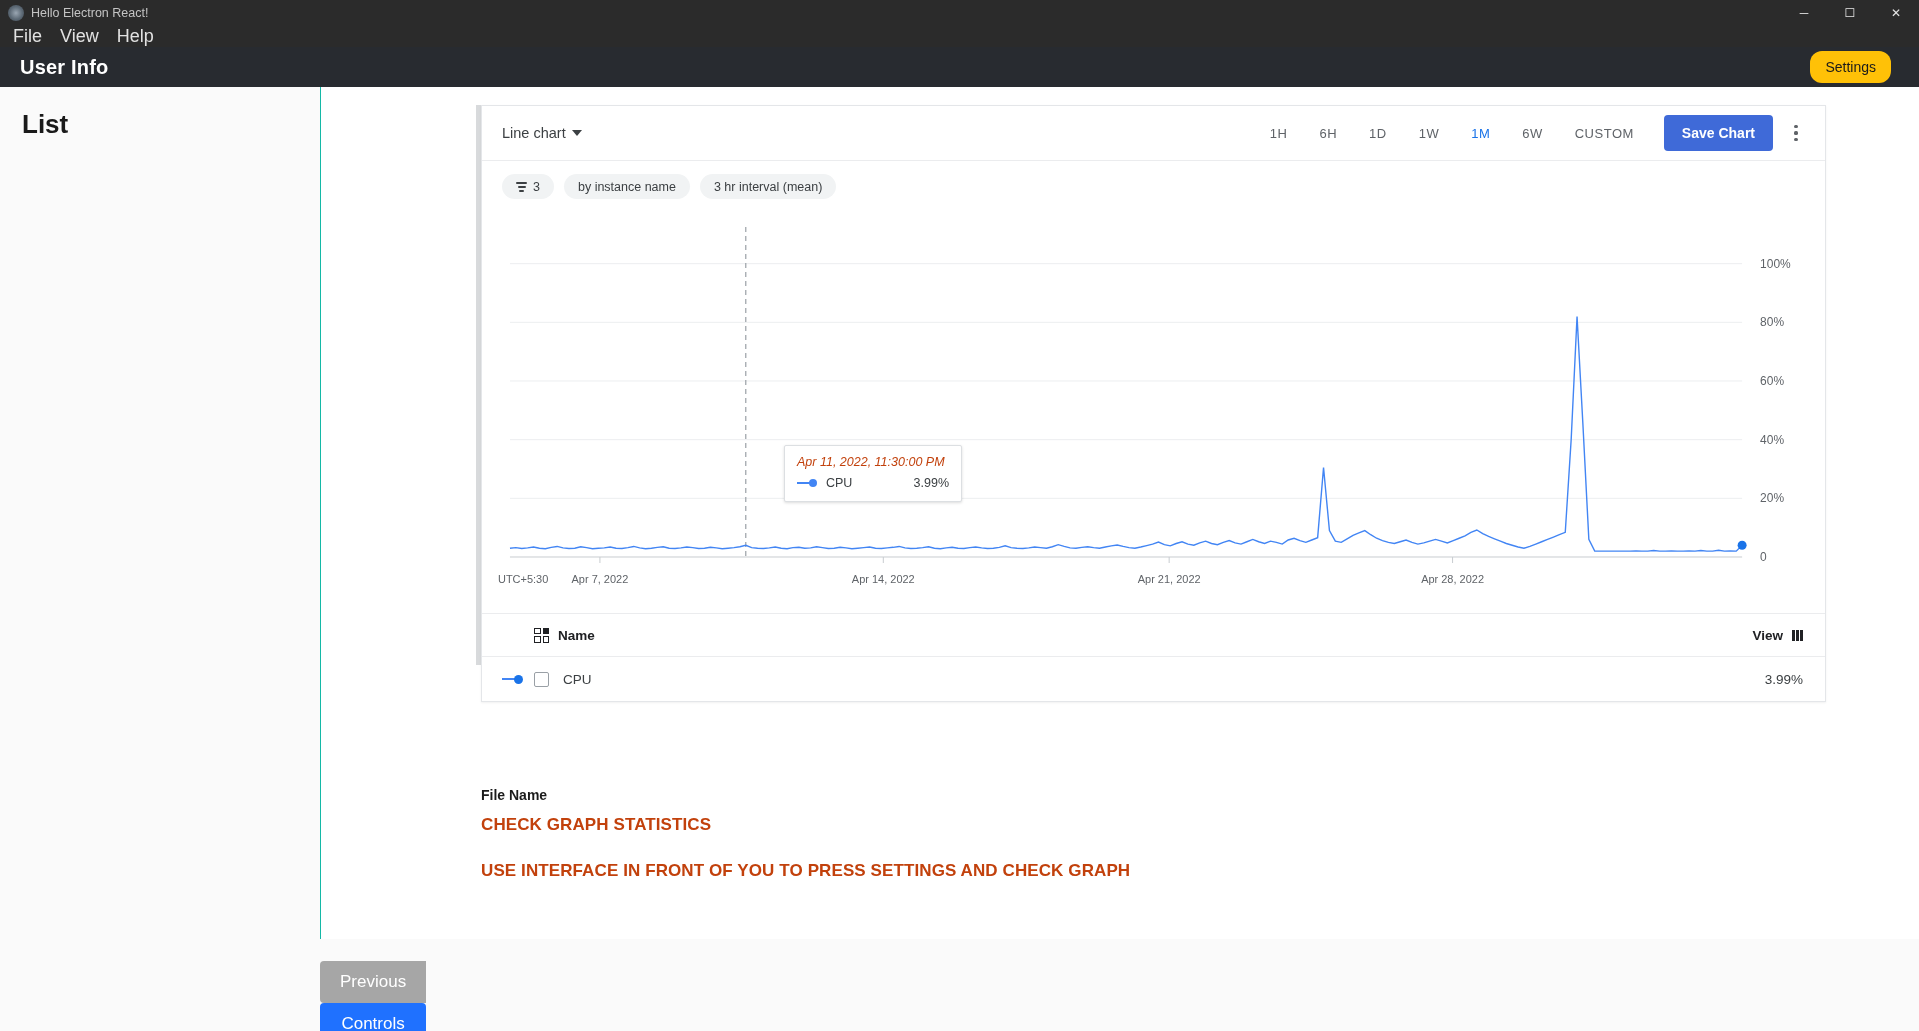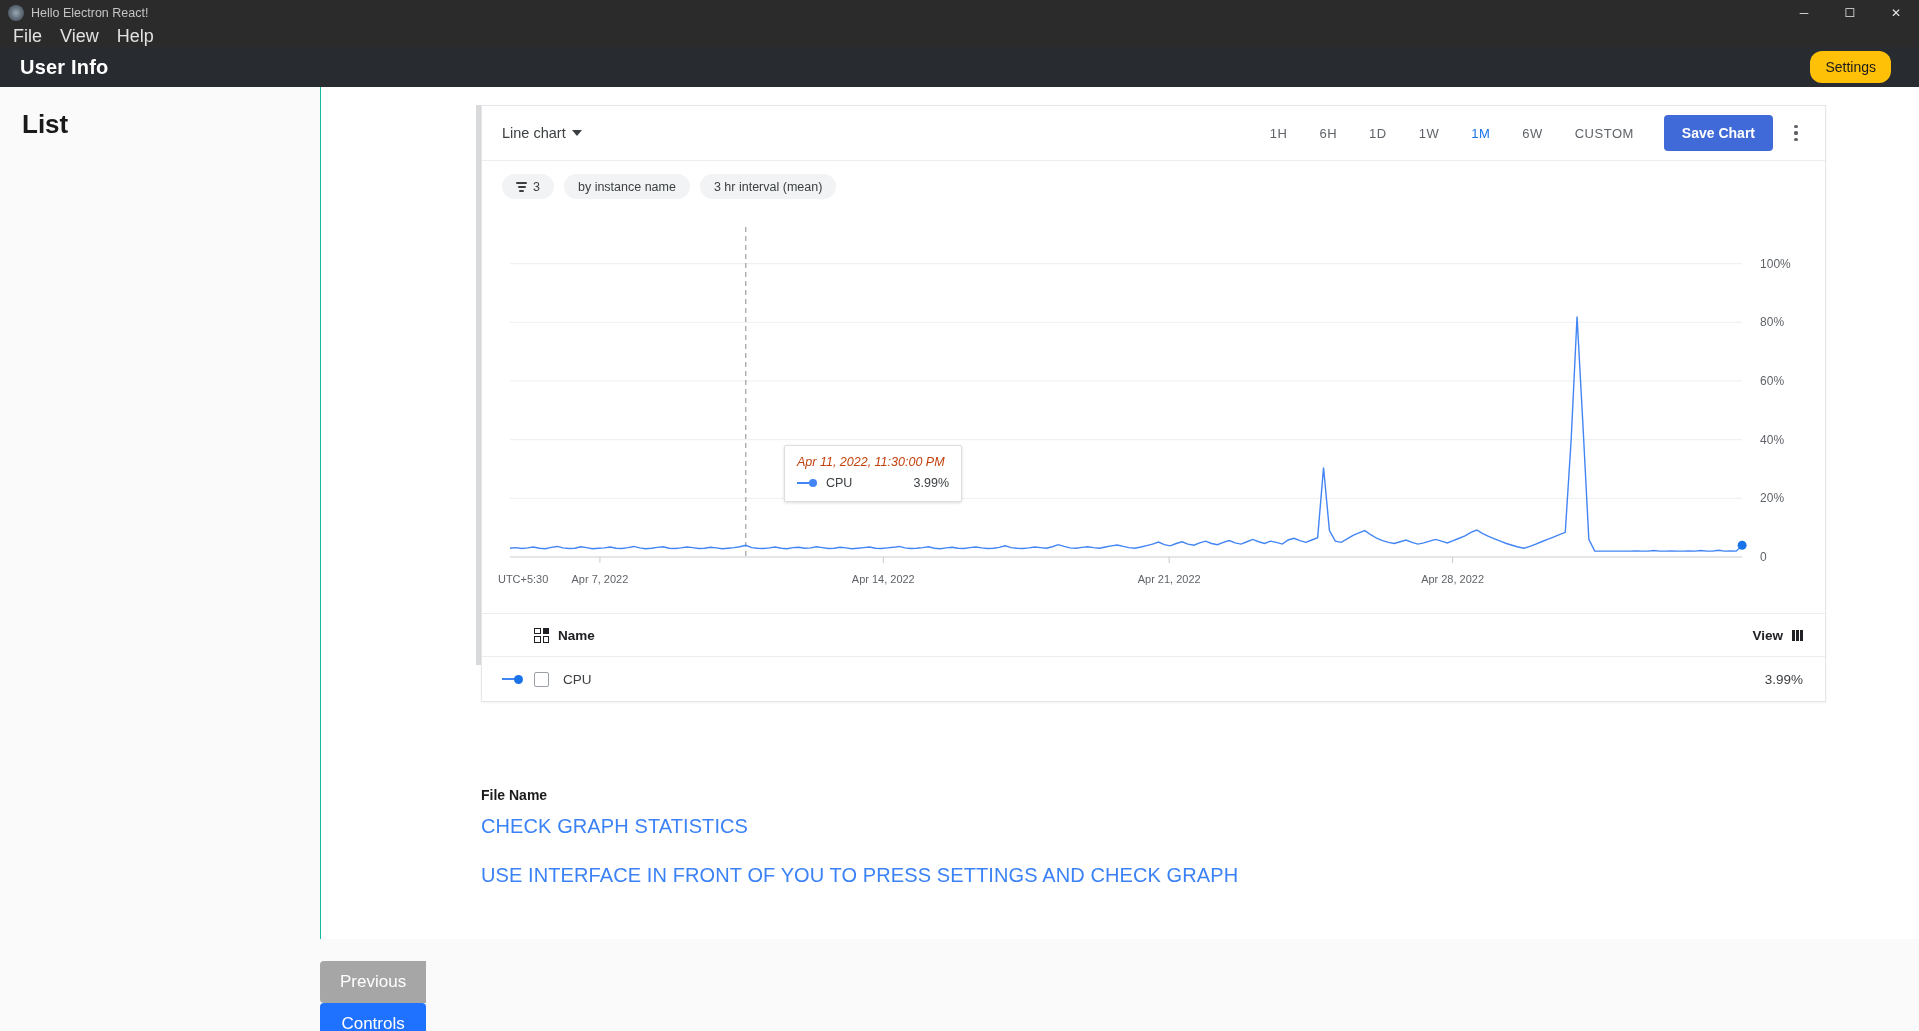--- a/index.html
+++ b/index.html
@@ -152,21 +152,21 @@
   .legend-row .marker::after  { content:""; position:absolute; left:14px; top:2px; width:9px; height:9px; border-radius:50%; background:#1a73e8; }
   .legend-row .cb {
     width: 15px; height: 15px; border: 1.6px solid #9aa0a6; border-radius: 2px; margin: 0 14px 0 4px;
     flex: none; background: #fff; cursor: pointer;
   }
   .legend-row .nm { flex: 1; }
 
   
   .meta { position: absolute; left: 160px; top: 700px; }
   .meta h4 { font-size: 14px; color: #1b1b1b; font-weight: bold; margin-bottom: 12px; }
-  .meta p { font-size: 20px; color: #3b82f6; margin-bottom: 26px; letter-spacing: .1px; }
+  .meta p { font-size: 17px; color: #c2410c; margin-bottom: 26px; letter-spacing: .1px; font-weight: bold; }
   .meta p:last-child { margin-bottom: 0; }
 
   
   .footer { position: absolute; left: 0; right: 0; bottom: 0; height: 92px; background:#fafafa; }
   .footer-inner { position: absolute; left: 0px; top: 22px; display: flex; flex-direction: column; }
   .fbtn { border: none; font-family: inherit; font-size: 17px; padding: 11px 20px; border-radius: 4px; cursor: pointer; color: #fff; }
   .fbtn.prev { background: #a6a6a6; border-radius: 4px 0 0 4px; }
   .fbtn.ctrl { background: #1f71ff; }
   .fbtn.next { background: #6f6f6f; border-radius: 0 4px 4px 0; }
 

